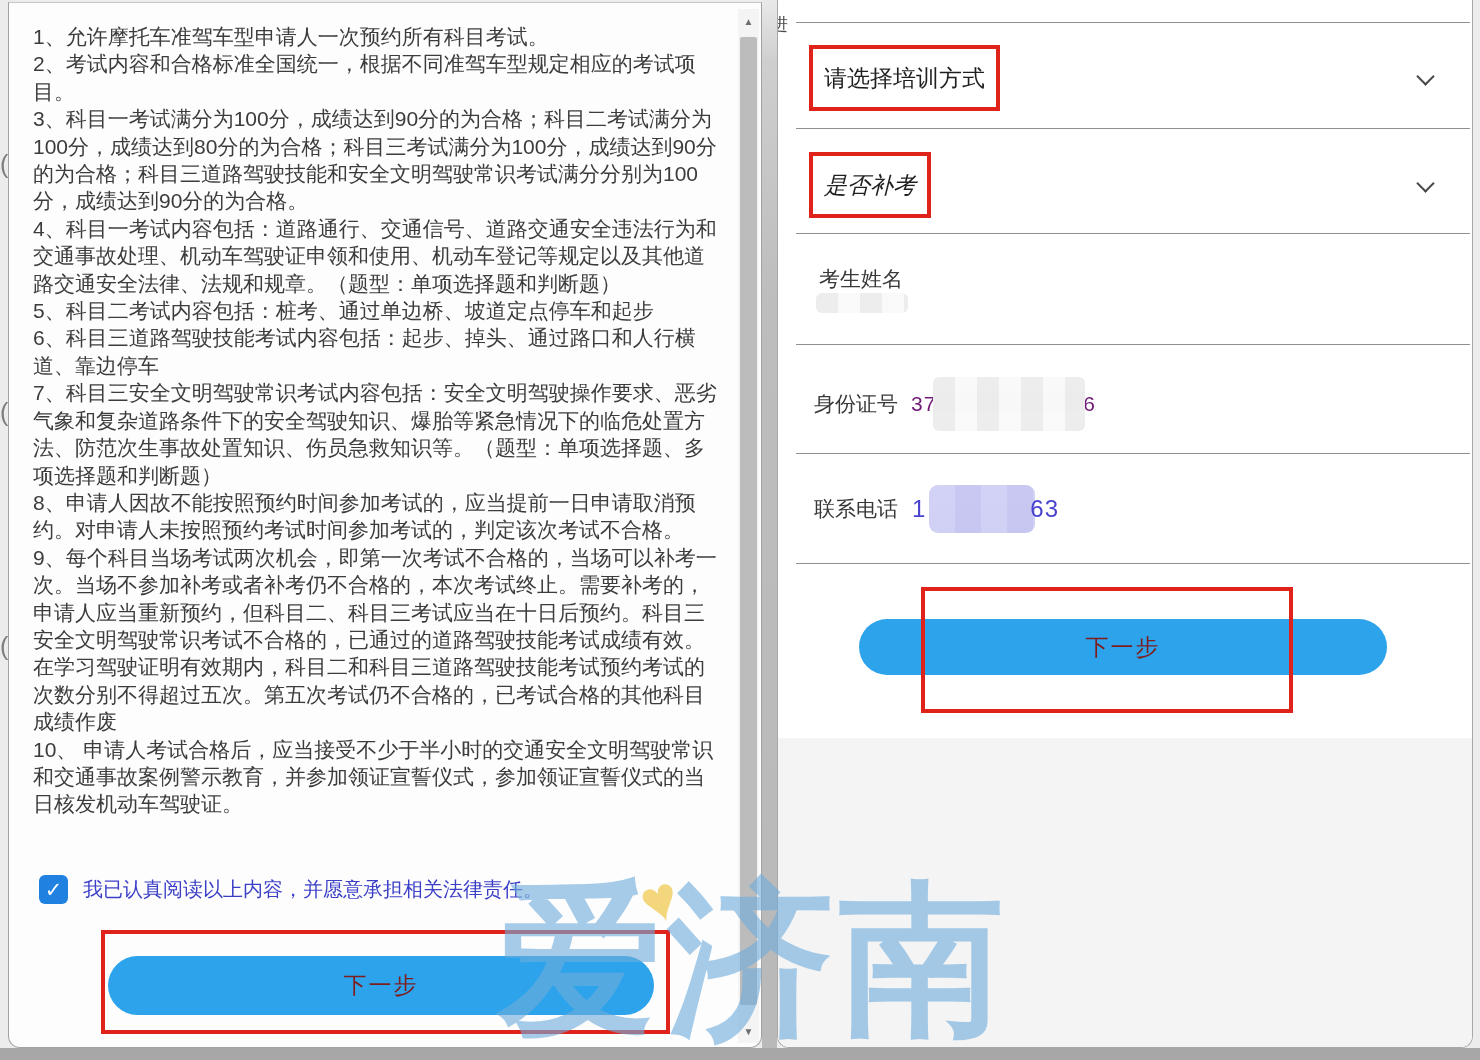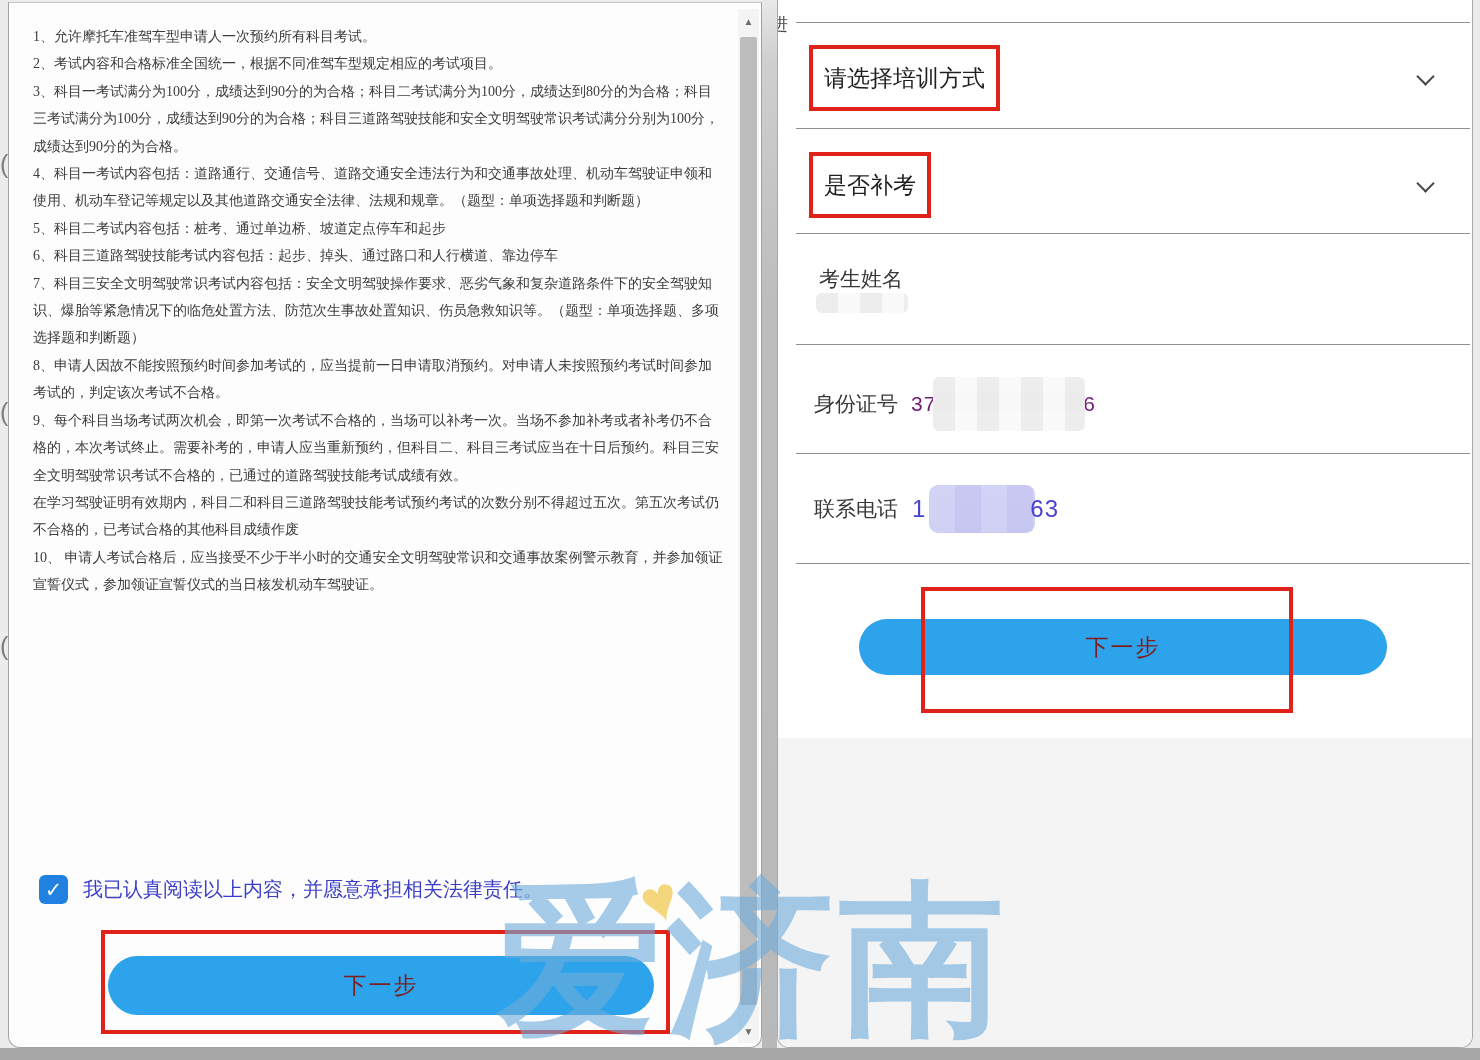--- a/index.html
+++ b/index.html
@@ -16,21 +16,21 @@
 
   
   .panel{position:absolute;background:#fdfdfd;box-sizing:border-box;overflow:hidden;}
   .left-panel{left:8px;top:2px;width:754px;height:1046px;
     border:1px solid #a2a2a2;border-top-color:#c6c6c6;border-radius:0 0 12px 12px;}
   .right-panel{left:777px;top:0;width:696px;height:1048px;background:#ffffff;
     border:1px solid #a8a8a8;border-top:none;border-radius:0 0 12px 12px;}
 
   
   .notice-text{position:absolute;left:24px;top:20px;width:692px;
-    font-size:14px;line-height:27.4px;color:#3c3c3c;font-family:Liberation Serif, serif;}
+    font-size:21px;line-height:27.4px;color:#3c3c3c;}
   .notice-text p{margin:0;}
   .agree-row{position:absolute;left:30px;top:872px;display:flex;align-items:center;gap:15px;}
   .checkbox{width:29px;height:29px;background:#2181e0;border-radius:6px;
     display:flex;align-items:center;justify-content:center;color:#fff;font-size:21px;font-weight:bold;flex:0 0 auto;}
   .agree-label{font-size:20px;color:#3b3fc6;}
   .red-box{position:absolute;border:4px solid #e0231a;box-sizing:border-box;background:transparent;}
   .left-red-box{left:92px;top:927px;width:569px;height:104px;z-index:20;}
   .next-btn{border:none;background:#2ca3eb;color:#7f1d1d;display:flex;align-items:center;justify-content:center;
     font-family:inherit;letter-spacing:2px;}
   .left-next-btn{position:absolute;left:99px;top:953px;width:546px;height:59px;border-radius:30px;font-size:23px;z-index:10;}
@@ -128,21 +128,21 @@
     <div class="divider" style="top:233px"></div>
     <div class="divider" style="top:344px"></div>
     <div class="divider" style="top:453px"></div>
     <div class="divider" style="top:563px"></div>
 
     <div class="select-label-box" style="left:31px;top:45px;">
       <span>请选择培训方式</span>
     </div>
     <div class="chevron" style="left:640px;top:68px;"></div>
 
-    <div class="select-label-box" style="left:31px;top:152px;">
+    <div class="select-label-box" style="left:31px;top:152px;font-style:italic;">
       <span>是否补考</span>
     </div>
     <div class="chevron" style="left:640px;top:175px;"></div>
 
     <div class="field-row" style="left:36px;top:265px;height:48px;flex-direction:column;">
       <span class="field-label">考生姓名</span>
       <span class="blur-block blur-gray" style="width:92px;height:45px;margin-left:2px;"></span>
     </div>
 
     <div class="field-row" style="left:36px;top:376px;height:56px;">

